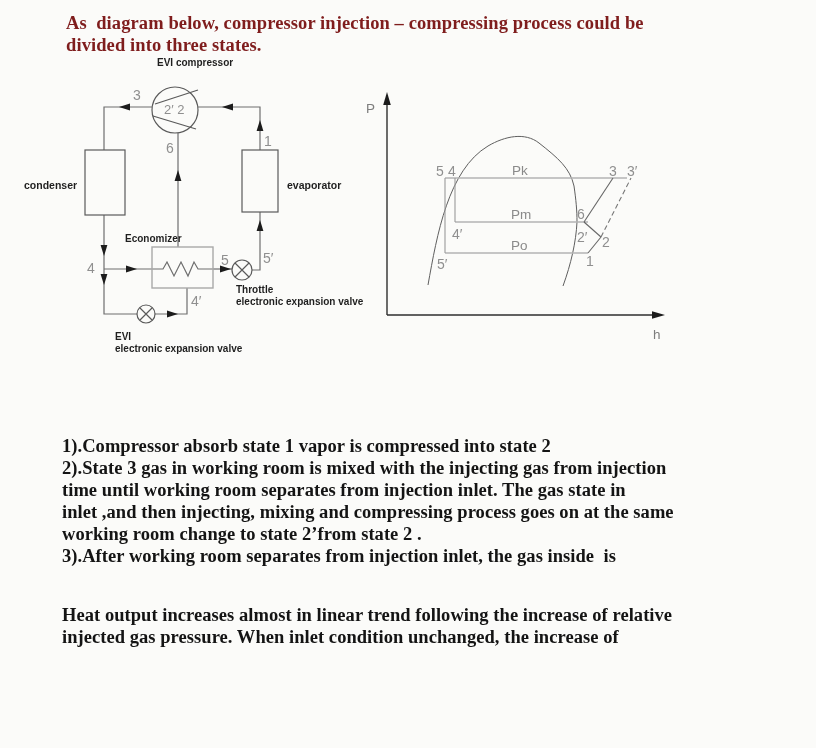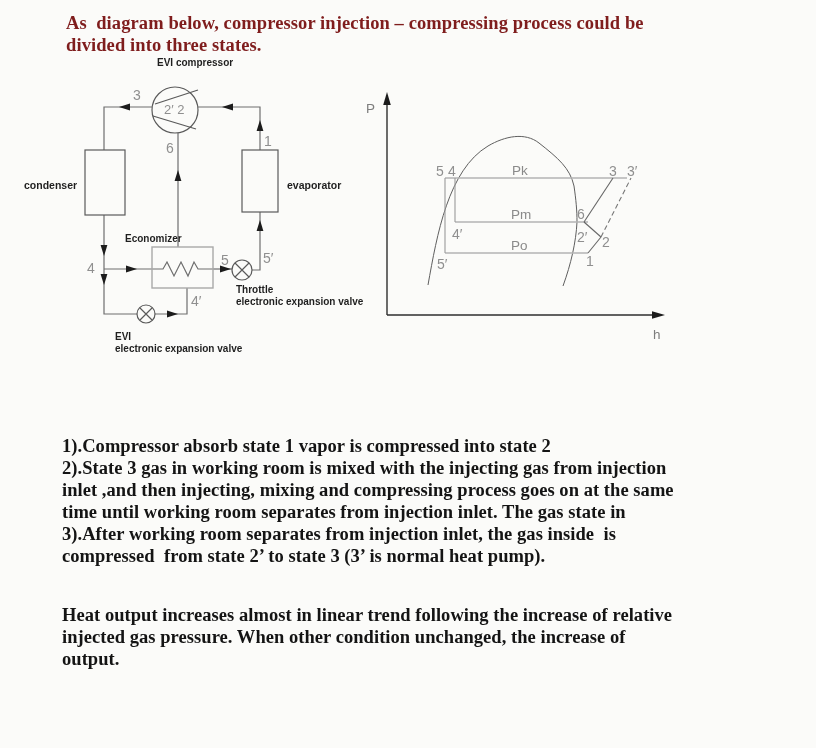--- a/index.html
+++ b/index.html
@@ -144,23 +144,22 @@
     <text class="num" x="602" y="247">2</text>
     <text class="plab" x="511" y="250">Po</text>
     <text class="num" x="437" y="269">5′</text>
     <text class="num" x="586" y="266">1</text>
   </g>
 </svg>
 
 <div id="para1" class="body-block">
   <div class="line">1).Compressor absorb state 1 vapor is compressed into state 2</div>
   <div class="line">2).State 3 gas in working room is mixed with the injecting gas from injection</div>
+  <div class="line">time until working room separates from injection inlet. The gas state in</div>
   <div class="line">inlet ,and then injecting, mixing and compressing process goes on at the same</div>
-  <div class="line">time until working room separates from injection inlet. The gas state in</div>
+  <div class="line">working room change to state 2’from state 2 .</div>
   <div class="line">3).After working room separates from injection inlet, the gas inside  is</div>
-  <div class="line">compressed  from state 2’ to state 3 (3’ is normal heat pump).</div>
 </div>
 
 <div id="para2" class="body-block">
   <div class="line">Heat output increases almost in linear trend following the increase of relative</div>
-  <div class="line">injected gas pressure. When other condition unchanged, the increase of</div>
-  <div class="line">output.</div>
+  <div class="line">injected gas pressure. When inlet condition unchanged, the increase of</div>
 </div>
 
 </body></html>

